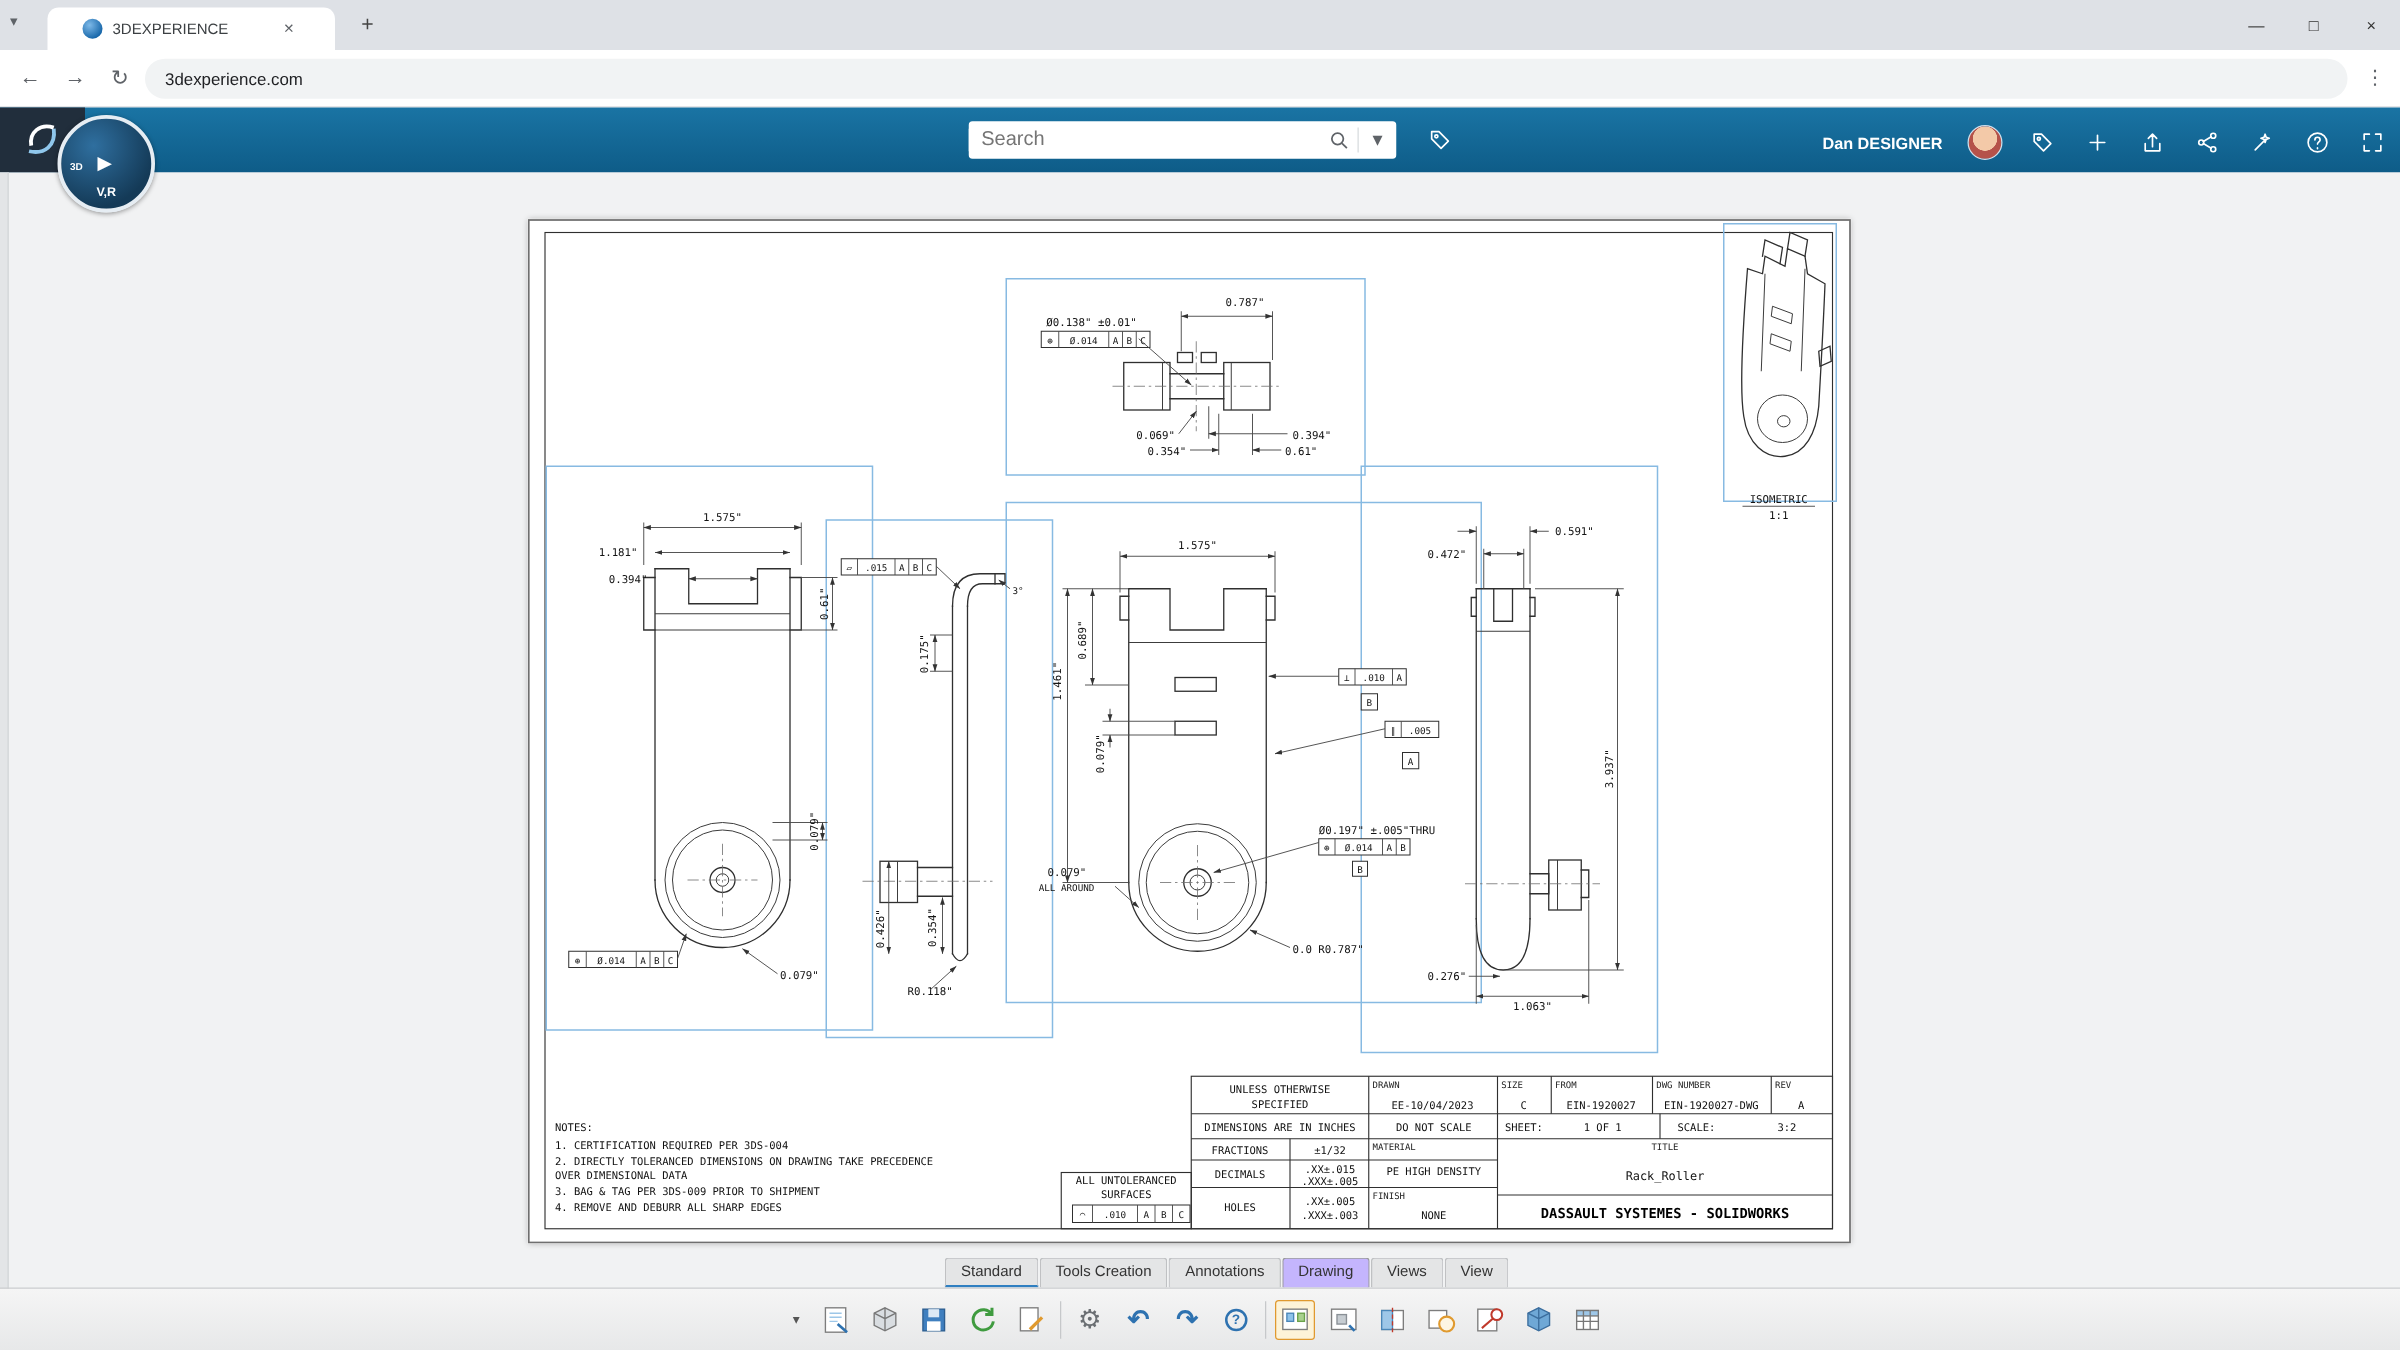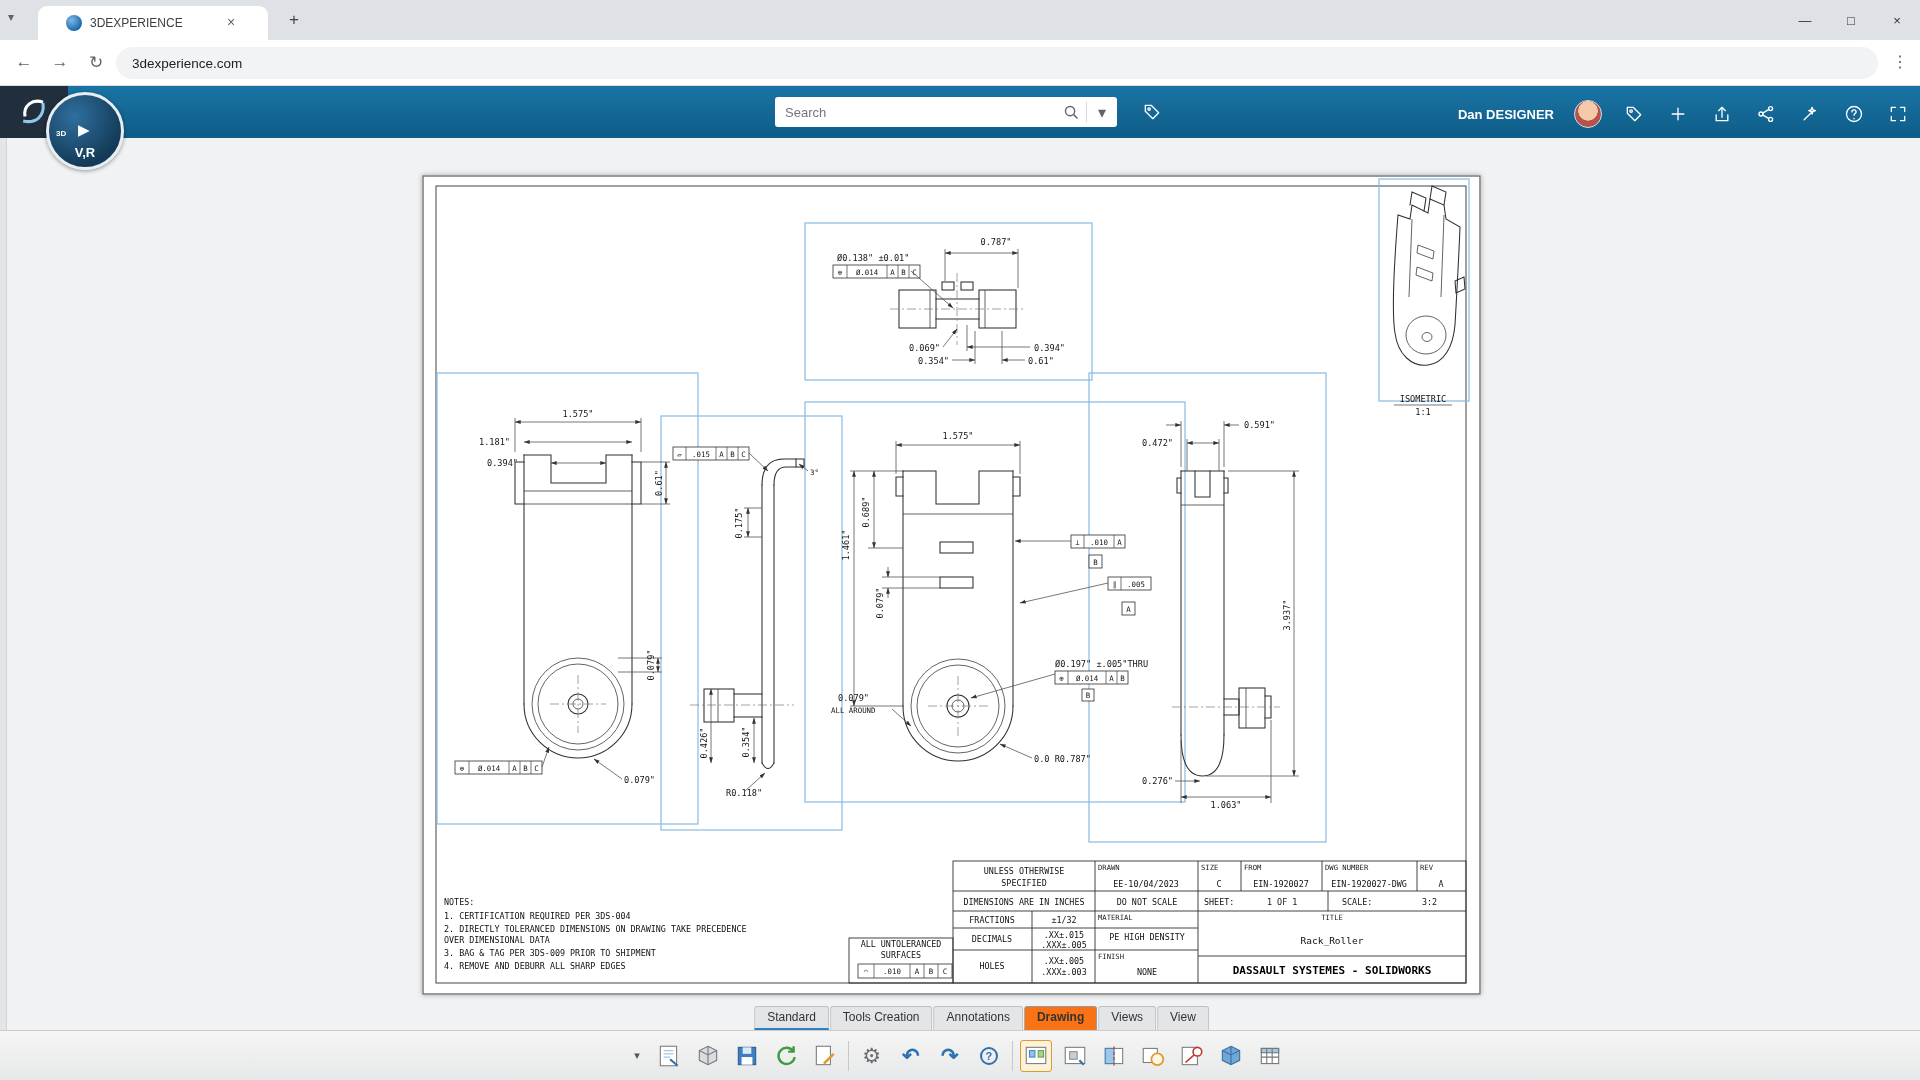--- a/index.html
+++ b/index.html
@@ -20,26 +20,26 @@
   #urlbar { position:absolute; left:116px; top:7px; width:1762px; height:32px; background:#f1f3f4; border-radius:16px; display:flex; align-items:center; padding:4px 16px; }
   #urlbar input { border:0; outline:0; background:transparent; font-size:13.5px; color:#202124; width:100%; font-family:"Liberation Sans",sans-serif; }
   #menu-dots { position:absolute; right:8px; top:12px; color:#5f6368; font-size:16px; width:24px; text-align:center; }
 
   
   #appheader { position:absolute; left:0; top:86px; width:1920px; height:52px; background:linear-gradient(180deg,#1a74a4,#0e5c88); }
   #dslogo { position:absolute; left:0; top:0; width:68px; height:52px; background:#212e3c; display:flex; align-items:center; justify-content:center; }
   #compass { position:absolute; left:46px; top:92px; width:78px; height:78px; border-radius:50%; background:radial-gradient(circle at 36% 30%, #2f6f9f, #143a57 72%); border:3px solid #e6edf3; box-shadow:0 1px 4px rgba(0,0,0,.4); z-index:50; color:#fff; }
   #compass .c3d { position:absolute; left:7px; top:34px; font-size:8px; font-weight:bold; }
   #compass .cplay { position:absolute; left:29px; top:26px; font-size:15px; }
-  #compass .cvr { position:absolute; left:50%; transform:translateX(-50%); bottom:7px; font-size:13px; font-weight:bold; }
+  #compass .cvr { position:absolute; left:50%; transform:translateX(-50%); bottom:7px; font-size:10px; font-weight:bold; }
   #brand { position:absolute; left:138px; top:16px; color:#fff; font-size:17px; letter-spacing:.2px; white-space:nowrap; }
   #brand b { font-weight:bold; }
   #doc-title { color:#dcebf5; font-weight:normal; font-size:15px; margin-left:14px; }
   #searchbox { position:absolute; left:775px; top:11px; width:342px; height:30px; background:#fff; border-radius:3px; display:flex; align-items:center; }
-  #searchbox input { flex:1; border:0; outline:0; padding:0 10px; font-size:13px; color:#333; font-family:"Liberation Sans",sans-serif; }
+  #searchbox input { flex:1; border:0; outline:0; padding:0 10px; font-size:16px; color:#333; font-family:"Liberation Sans",sans-serif; }
   #searchbox .sdiv { width:1px; height:20px; background:#d7dbde; }
   .sicon { width:30px; height:28px; display:flex; align-items:center; justify-content:center; color:#5f6368; }
   .hicon { width:24px; height:24px; display:flex; align-items:center; justify-content:center; }
   .hicon svg { stroke:#fff; fill:none; stroke-width:1.6; stroke-linecap:round; stroke-linejoin:round; }
   #hdr-right { position:absolute; right:10px; top:0; height:56px; display:flex; align-items:center; gap:20px; }
   #username { color:#fff; font-size:13px; font-weight:600; }
   #avatar { width:28px; height:28px; border-radius:50%; background:radial-gradient(circle at 50% 38%, #f3c9a8 0 46%, #b5524a 48%); border:1px solid #cfe0ec; }
   #tagbtn { position:absolute; left:1140px; top:14px; }
 
   
@@ -58,21 +58,21 @@
   .tbl { stroke:#2f2f2f; stroke-width:.9; fill:none; }
   .tbtx { font-size:8.4px; fill:#101010; }
   .tbsm { font-size:7.2px; fill:#222; }
   .tbbig { font-size:11px; font-weight:bold; fill:#000; }
   .border1 { stroke:#6f6f6f; stroke-width:1.4; fill:none; }
 
   
   #ribbon-tabs { position:absolute; left:50%; transform:translateX(-50%); top:1006px; display:flex;padding-left:44px; }
   .rtab { font-size:12px; color:#333; background:#e4e5e6; border:1px solid #bfc1c3; border-bottom:0; padding:3px 12px 4px; margin-right:1px; border-radius:3px 3px 0 0; }
   .rtab.first { border-bottom:2px solid #2f7fc1; }
-  .rtab.active { background:#f97316; border-color:#98999b; font-weight:bold; }
+  .rtab.active { background:#c4b5fd; border-color:#98999b; font-weight:normal; }
   #toolbar { position:absolute; left:0; top:1030px; width:1920px; height:50px; background:linear-gradient(180deg,#f5f5f5,#e7e8e9); border-top:1px solid #cbcdcf; display:flex; align-items:center; justify-content:center; gap:7px; }
   .tbic { width:32px; height:32px; display:flex; align-items:center; justify-content:center; border:1px solid transparent; border-radius:3px; }
   .tbic.activezone { border:1px solid #e0992f; background:#fdf3d8; }
   .tbsep { width:1px; height:30px; background:#c6c8ca; }
   .tbchev { color:#555; font-size:11px; margin-right:6px; }
   .glyph-gear { font-size:21px; color:#6b6f73; }
   .glyph-arrow { font-size:21px; color:#2e72b0; font-weight:bold; line-height:1; }
   .helpcirc { width:18px; height:18px; border:2px solid #2e72b0; border-radius:50%; color:#2e72b0; font-weight:bold; font-size:11px; display:flex; align-items:center; justify-content:center; }
 </style>
 </head>

